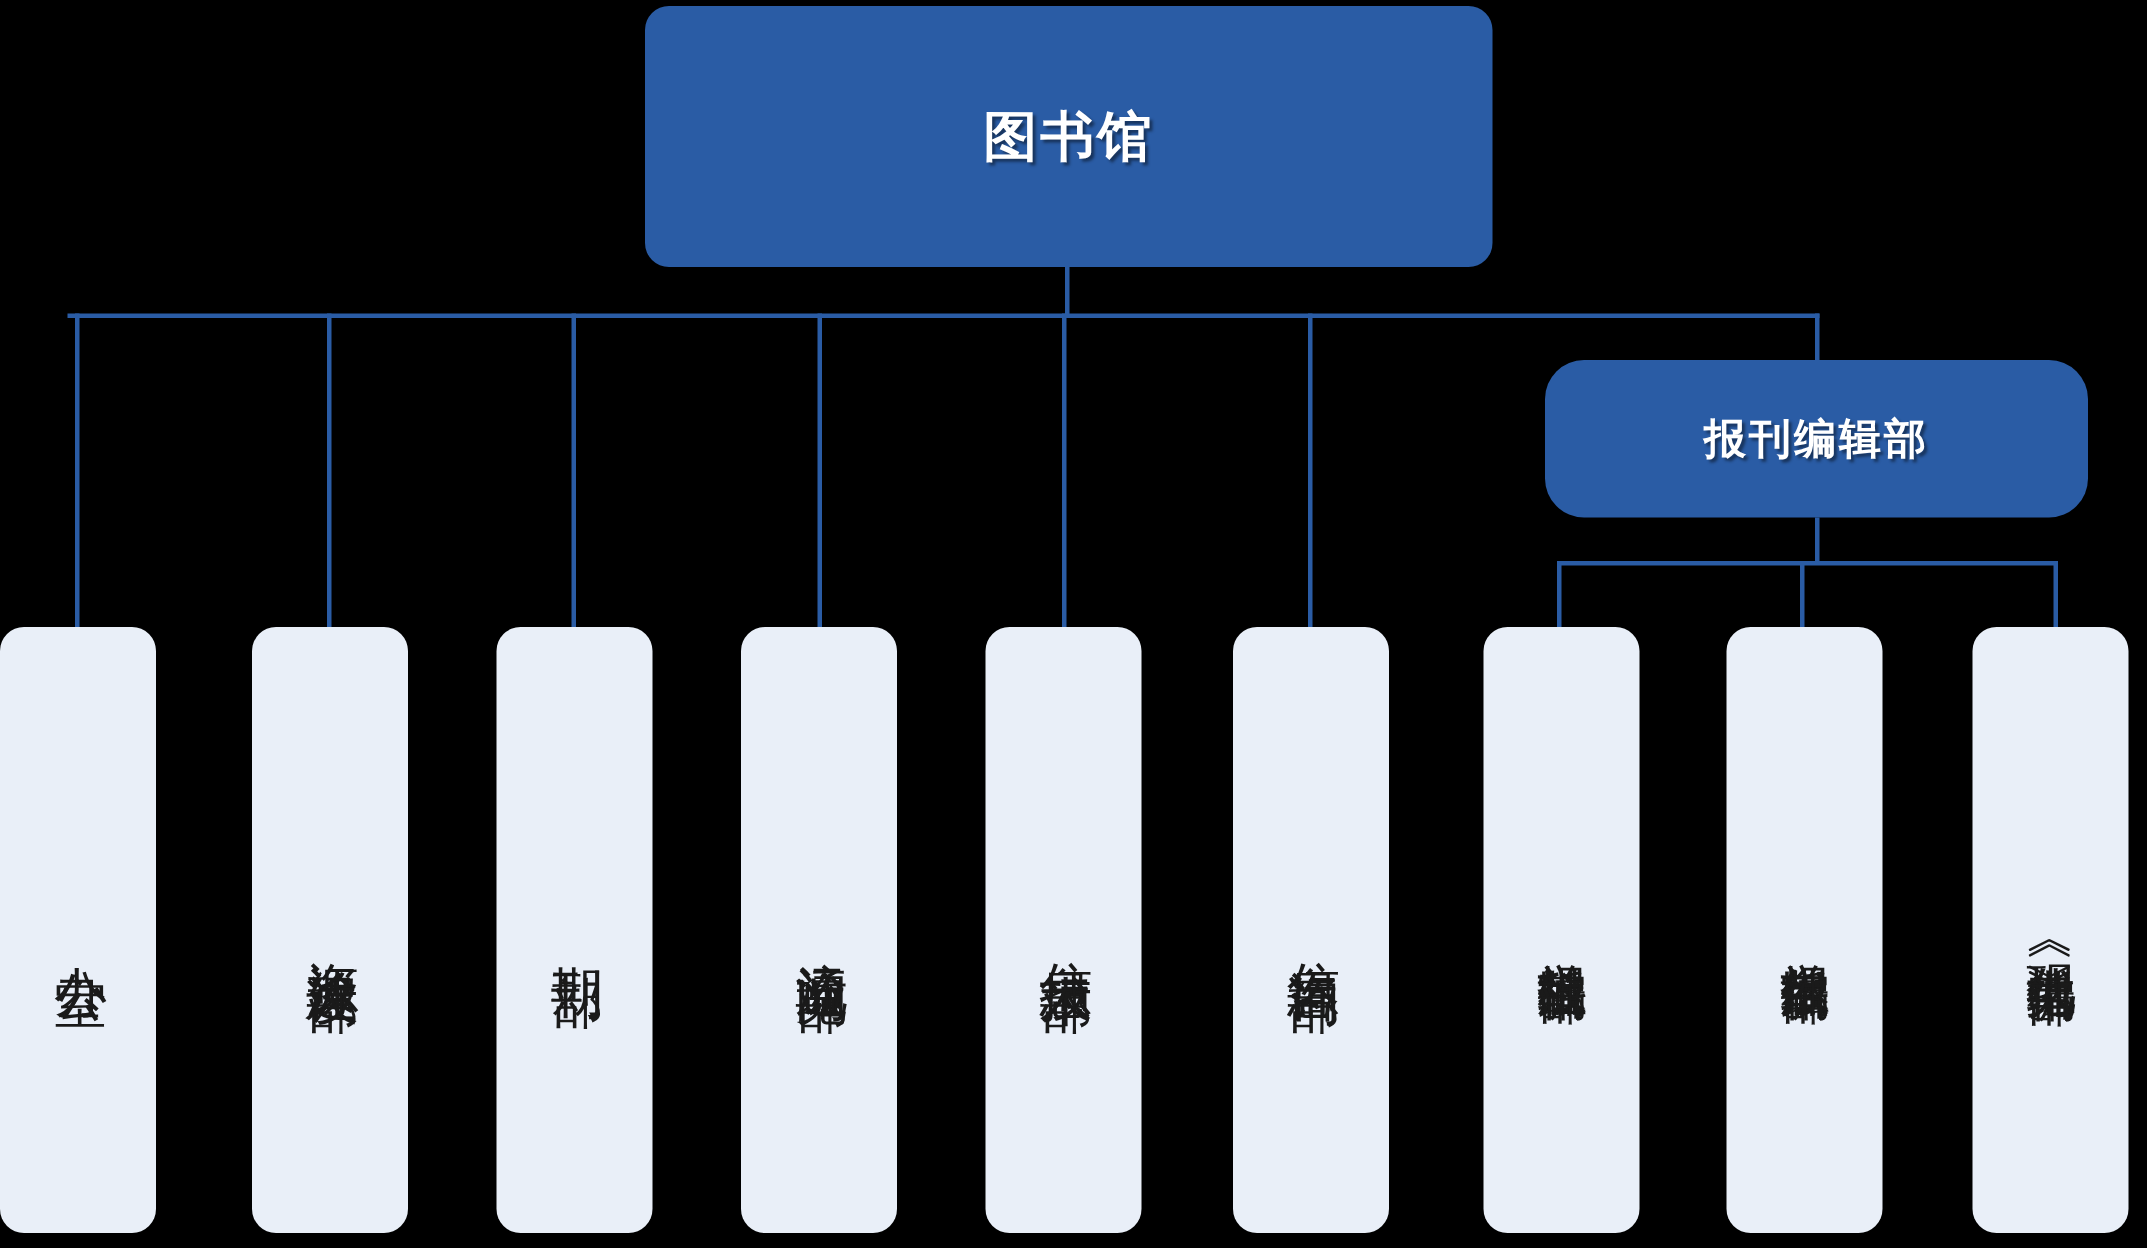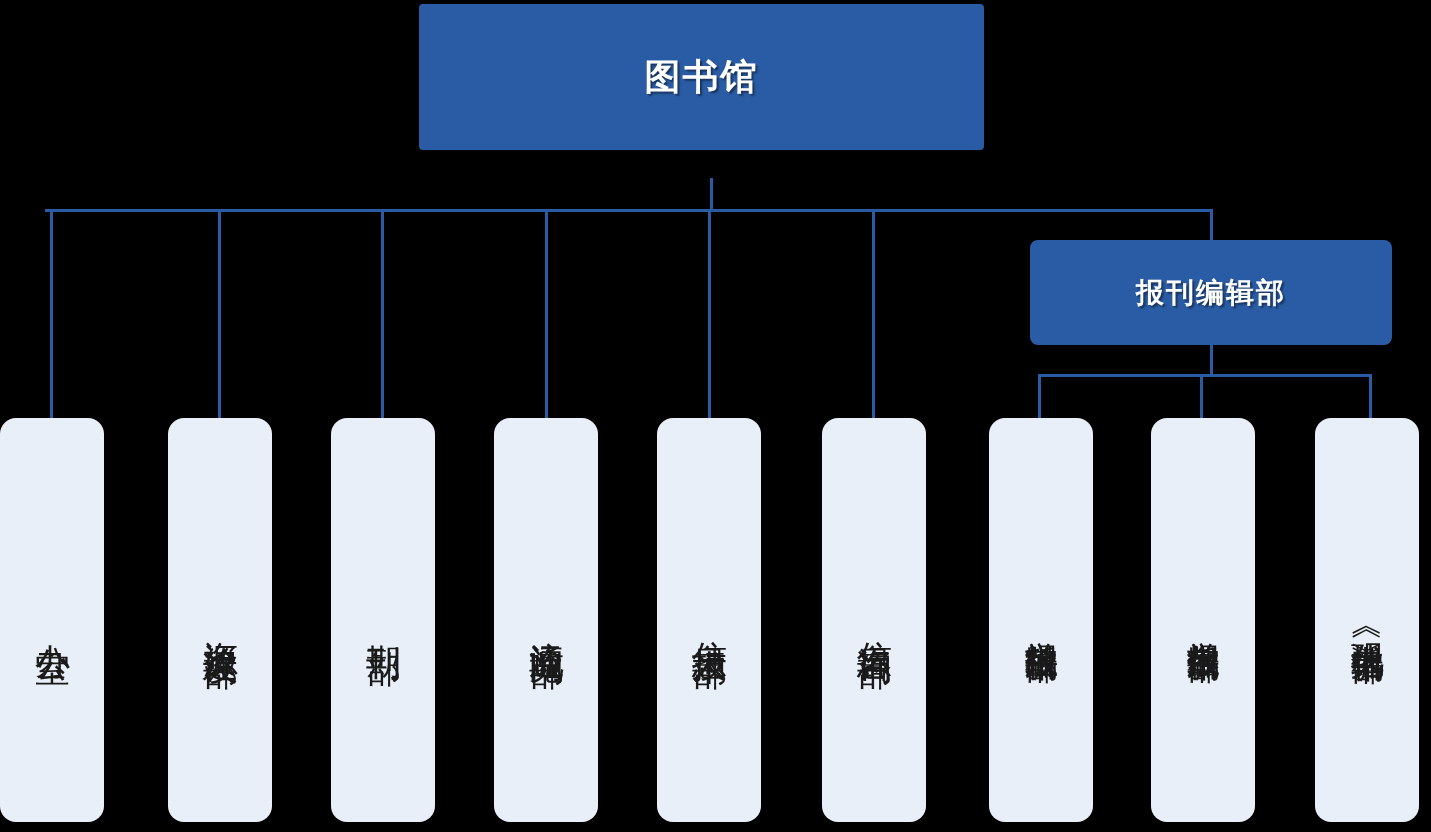--- a/index.html
+++ b/index.html
@@ -27,46 +27,46 @@
   .conn-h { height: 3px; }
   .conn-v { width: 3px; }
 
   
   .node {
     position: absolute;
     box-sizing: border-box;
     display: flex;
     align-items: center;
     justify-content: center;
-    border-radius: 8px;
+    border-radius: 26px;
   }
 
   .node-primary {
     background: #2A5CA5;
     color: #FFFFFF;
     font-weight: bold;
     letter-spacing: 2px;
   }
   .node-primary .node-label {
     text-shadow: 2px 2px 2px rgba(0,0,0,0.45);
   }
 
   .node-leaf {
     background: #E9EFF8;
     color: #1A1A1A;
     border-radius: 16px;
   }
 
   
   #node-root {
-    left: 419px;
+    left: 430px;
     top: 4px;
     width: 565px;
-    height: 146px;
-    border-radius: 4px;
+    height: 174px;
+    border-radius: 16px;
   }
   #node-root .node-label { font-size: 36px; }
 
   
   #node-periodical {
     left: 1030px;
     top: 240px;
     width: 362px;
     height: 105px;
   }

